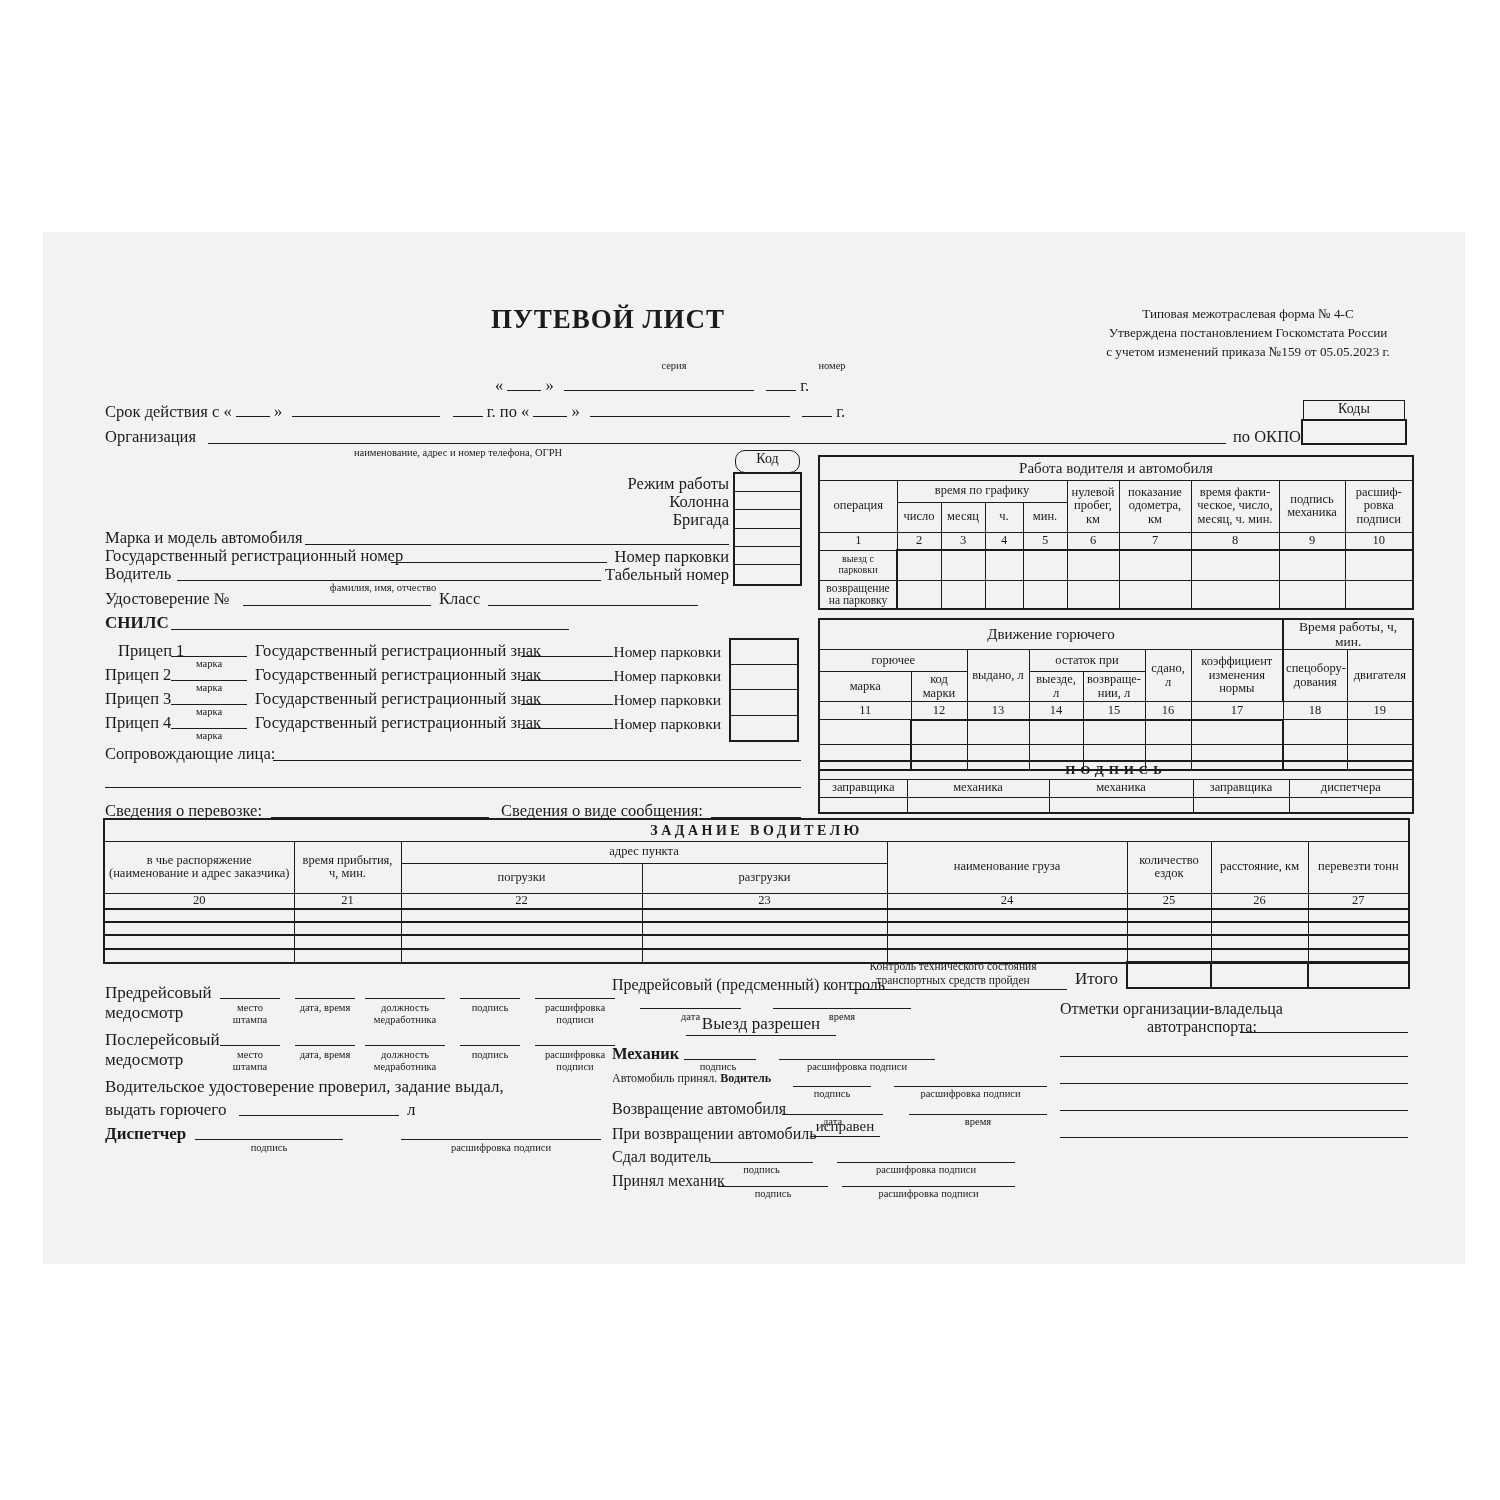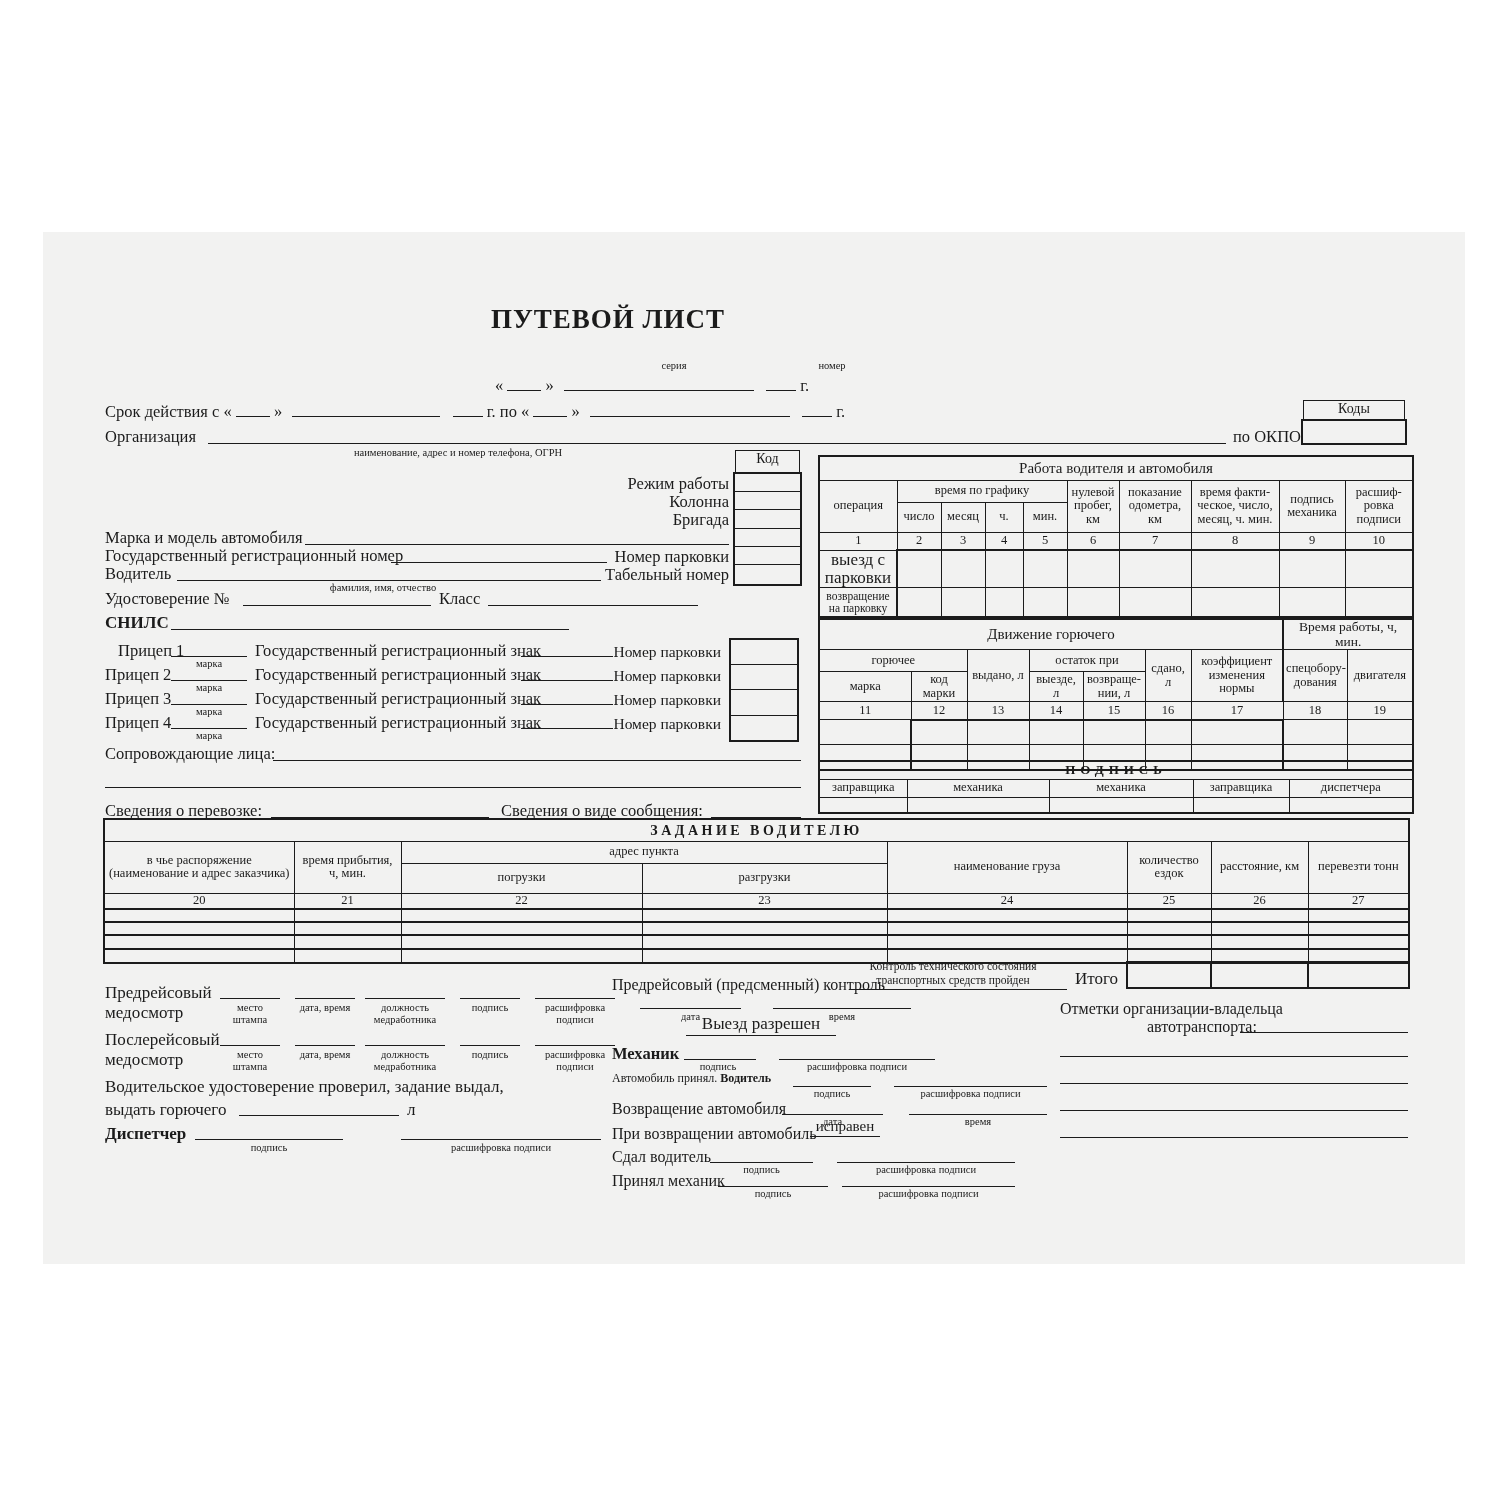--- a/index.html
+++ b/index.html
@@ -33,20 +33,25 @@
 </head>
 <body>
 
 <div class="paper">
 
   <div class="t b ctr" style="left:430px;top:72px;width:270px;font-size:27px;letter-spacing:1px;">ПУТЕВОЙ ЛИСТ</div>
 
   <div class="cap capn" style="left:567px;top:128px;width:128px;">серия</div>
   <div class="cap capn" style="left:724px;top:128px;width:130px;">номер</div>
 
+  <div class="t ctr small" style="left:1040px;top:72px;width:330px;line-height:1.45;white-space:normal;">
+    <div>Типовая межотраслевая форма № 4-С</div>
+    <div>Утверждена постановлением Госкомстата России</div>
+    <div>с учетом изменений приказа №159 от 05.05.2023 г.</div>
+  </div>
 
   <div class="row" style="left:452px;top:144px;">
     <span>«</span>
     <span class="iln" style="width:34px;"></span>
     <span>»</span>
     <span class="iln" style="width:190px;margin-left:6px;"></span>
     <span class="iln" style="width:30px;margin-left:8px;"></span>
     <span>г.</span>
   </div>
 
@@ -67,21 +72,21 @@
   </div>
 
   <div class="box ctr" style="left:1260px;top:168px;width:100px;height:19px;font-size:14px;">Коды</div>
   <div class="boxb" style="left:1258px;top:187px;width:102px;height:22px;"></div>
 
   <div class="t" style="left:62px;top:196px;">Организация</div>
   <div class="ln" style="left:165px;top:196px;width:1018px;height:15px;"></div>
   <div class="t" style="left:1190px;top:196px;">по ОКПО</div>
   <div class="cap capn" style="left:245px;top:215px;width:340px;">наименование, адрес и номер телефона, ОГРН</div>
 
-  <div class="box ctr" style="left:692px;top:218px;width:63px;height:21px;font-size:14px;">Код</div>
+  <div class="box ctr" style="left:692px;top:218px;width:63px;height:21px;font-size:14px;border-radius:10px;">Код</div>
   <div class="boxb cells" style="left:690px;top:240px;width:65px;height:110px;">
     <div style="height:17.2px;"></div>
     <div style="height:17.2px;"></div>
     <div style="height:17.2px;"></div>
     <div style="height:17.2px;"></div>
     <div style="height:17.2px;"></div>
     <div style="height:17.2px;"></div>
   </div>
   <div class="t rt" style="left:488px;top:243px;width:198px;text-align:right;">Режим работы</div>
   <div class="t rt" style="left:488px;top:261px;width:198px;">Колонна</div>
@@ -189,21 +194,21 @@
       <td>3</td>
       <td>4</td>
       <td>5</td>
       <td>6</td>
       <td>7</td>
       <td>8</td>
       <td>9</td>
       <td>10</td>
     </tr>
     <tr style="height:30px;">
-      <td style="font-size:17px;">выезд с парковки</td>
+      <td style="font-size:10px;">выезд с парковки</td>
       <td class="bll blt"></td>
       <td class="blt"></td>
       <td class="blt"></td>
       <td class="blt"></td>
       <td class="blt"></td>
       <td class="blt"></td>
       <td class="blt"></td>
       <td class="blt"></td>
       <td class="blt"></td>
     </tr>

